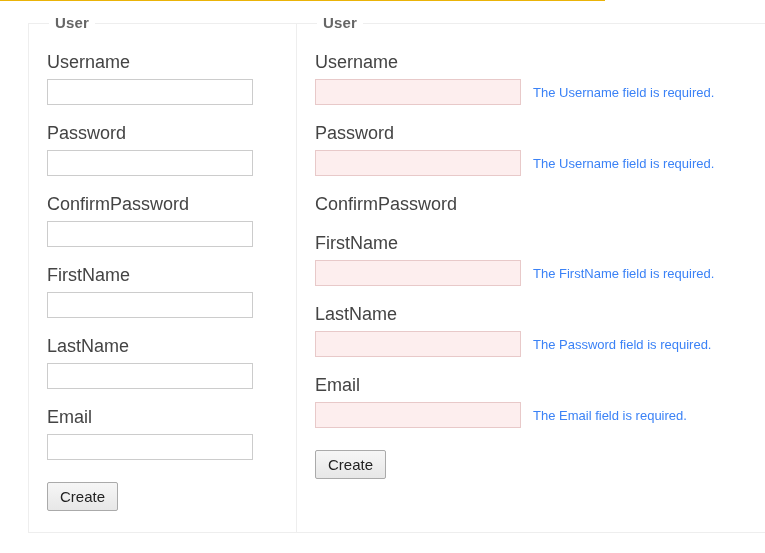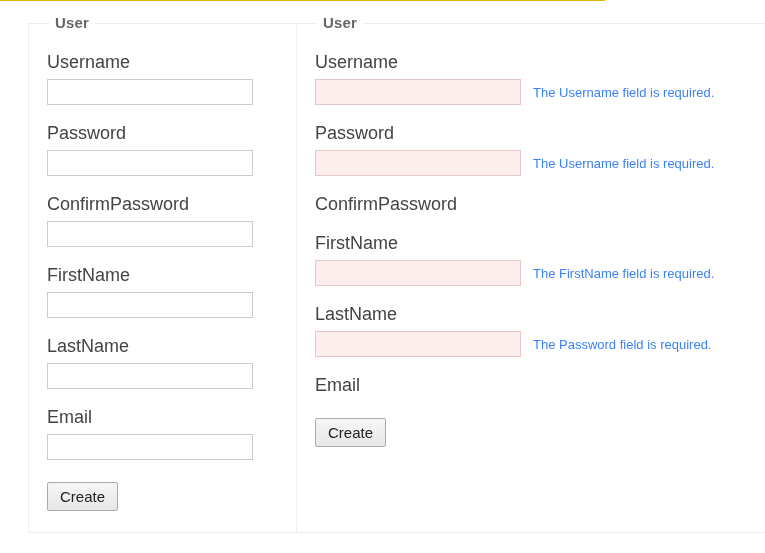--- a/index.html
+++ b/index.html
@@ -178,20 +178,24 @@
       <div class="field-group right-mode">
         <label class="fld-label">LastName</label>
         <div class="inline-row">
           <input class="text-input error" type="text" value="" style="">
           <span class="error-msg">The Password field is required.</span>
         </div>
       </div>
 
       <div class="field-group right-mode">
         <label class="fld-label">Email</label>
+        <div class="inline-row">
+          <input class="text-input error" type="text" value="" style="">
+          <span class="error-msg">The Email field is required.</span>
+        </div>
       </div>
 
       <div class="submit-row">
         <button class="create-btn" type="button">Create</button>
       </div>
 
     </div>
   </div>
 
 </div>

